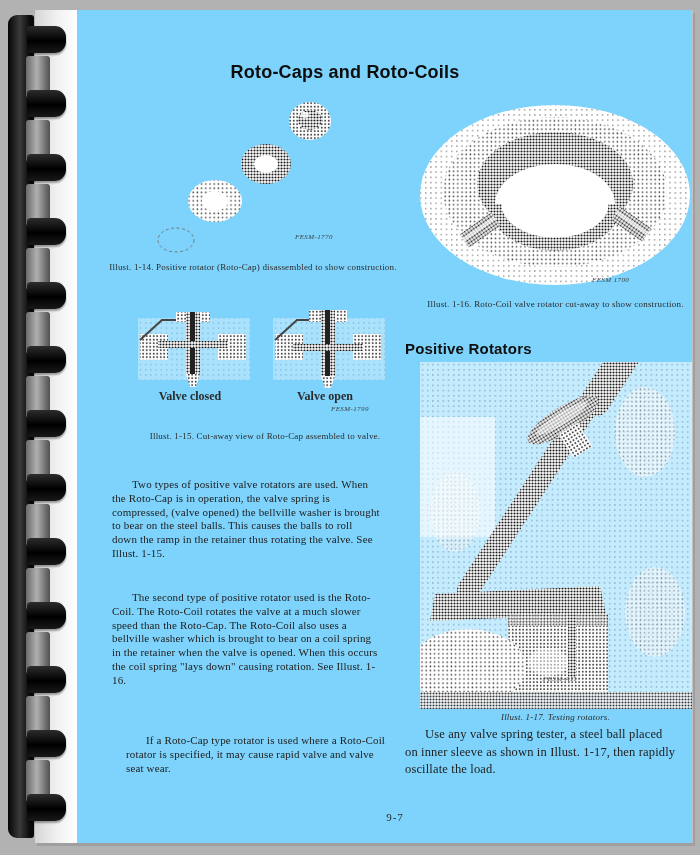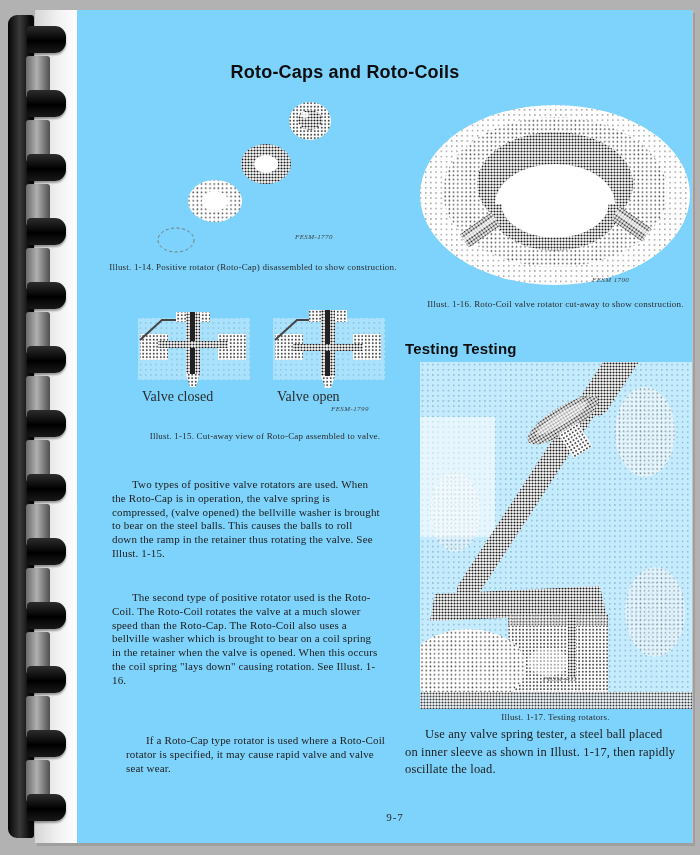--- a/index.html
+++ b/index.html
@@ -55,22 +55,22 @@
   }
   .caption{
     position:absolute;text-align:center;
     font-size:9px;line-height:11.5px;color:#2b2b2b;letter-spacing:0.2px;
   }
   .fesm{
     position:absolute;font-style:italic;font-size:7px;color:#3d3d3d;
     letter-spacing:0.4px;
   }
   .vlabel{
-    position:absolute;width:96px;text-align:left;
-    font-weight:normal;font-size:14px;color:#2b2b2b;
+    position:absolute;width:96px;text-align:center;
+    font-weight:bold;font-size:12px;color:#2b2b2b;
   }
   .pageno{
     position:absolute;left:330px;top:801px;width:60px;text-align:center;
     font-size:11px;color:#2a2a2a;letter-spacing:1px;
   }
   .fig{position:absolute;}
   svg{display:block;}
   .defs-holder{position:absolute;width:0;height:0;overflow:hidden;}
 </style>
 </head>
@@ -166,21 +166,21 @@
       </g>
       <g transform="translate(213,122) rotate(35)">
         <rect x="-19" y="-8" width="38" height="16" fill="url(#pd)"></rect>
         <rect x="-19" y="-3" width="38" height="3" fill="#fff" opacity="0.7"></rect>
       </g>
     </svg>
   </div>
   <div class="fesm" style="left:557px;top:266px;">FESM 1700</div>
   <div class="caption" style="left:378px;top:289px;width:285px;">Illust. 1-16. Roto-Coil valve rotator cut-away to show construction.</div>
 
-  <div class="h2">Testing Testing</div>
+  <div class="h2">Positive Rotators</div>
 
   <div class="fig" style="left:385px;top:352px;">
     <svg width="272" height="347" viewBox="0 0 272 347">
       <rect x="0" y="0" width="272" height="347" fill="url(#pf)" opacity="0.55"></rect>
       <ellipse cx="225" cy="70" rx="30" ry="45" fill="url(#pl)" opacity="0.55"></ellipse>
       <ellipse cx="35" cy="150" rx="25" ry="40" fill="url(#pl)" opacity="0.4"></ellipse>
       <ellipse cx="235" cy="250" rx="30" ry="45" fill="url(#pl)" opacity="0.5"></ellipse>
       <rect x="0" y="55" width="75" height="120" fill="#ffffff" opacity="0.55"></rect>
       <line x1="200" y1="-6" x2="48" y2="228" stroke="url(#pd)" stroke-width="22" stroke-linecap="round"></line>
       <line x1="206" y1="-6" x2="176" y2="40" stroke="url(#pd)" stroke-width="28" stroke-linecap="round"></line>
@@ -192,21 +192,21 @@
       <path d="M15,232 L180,224 L186,252 L10,259 Z" fill="url(#pd)"></path>
       <rect x="88" y="252" width="100" height="80" fill="url(#pm)"></rect>
       <rect x="88" y="252" width="100" height="12" fill="url(#pd)" opacity="0.65"></rect>
       <rect x="148" y="240" width="8" height="76" fill="url(#pd)"></rect>
       <ellipse cx="48" cy="305" rx="58" ry="38" fill="url(#pl)"></ellipse>
       <rect x="0" y="330" width="272" height="17" fill="url(#pd)" opacity="0.85"></rect>
       <ellipse cx="128" cy="300" rx="20" ry="14" fill="#ffffff" opacity="0.5"></ellipse>
     </svg>
   </div>
   <div class="fesm" style="left:508px;top:665px;color:#555;">FESM-A11</div>
-  <div class="caption" style="left:378px;top:702px;width:285px;">Illust. 1-17. Testing rotators.</div>
+  <div class="caption" style="left:378px;top:702px;width:285px;font-style:italic;">Illust. 1-17. Testing rotators.</div>
 
   <p class="bodytext" style="left:370px;top:716px;width:272px;line-height:17.5px;font-size:12.5px;margin:0;">Use any valve spring tester, a steel ball placed on inner sleeve as shown in Illust. 1-17, then rapidly oscillate the load.</p>
 
   <div class="pageno">9-7</div>
 </div>
 
 <div class="binding">
   <div class="spine"></div>
 <div class="comb-conn" style="top: 56px;"></div>
     <div class="comb-tooth" style="top: 26px;"></div>

